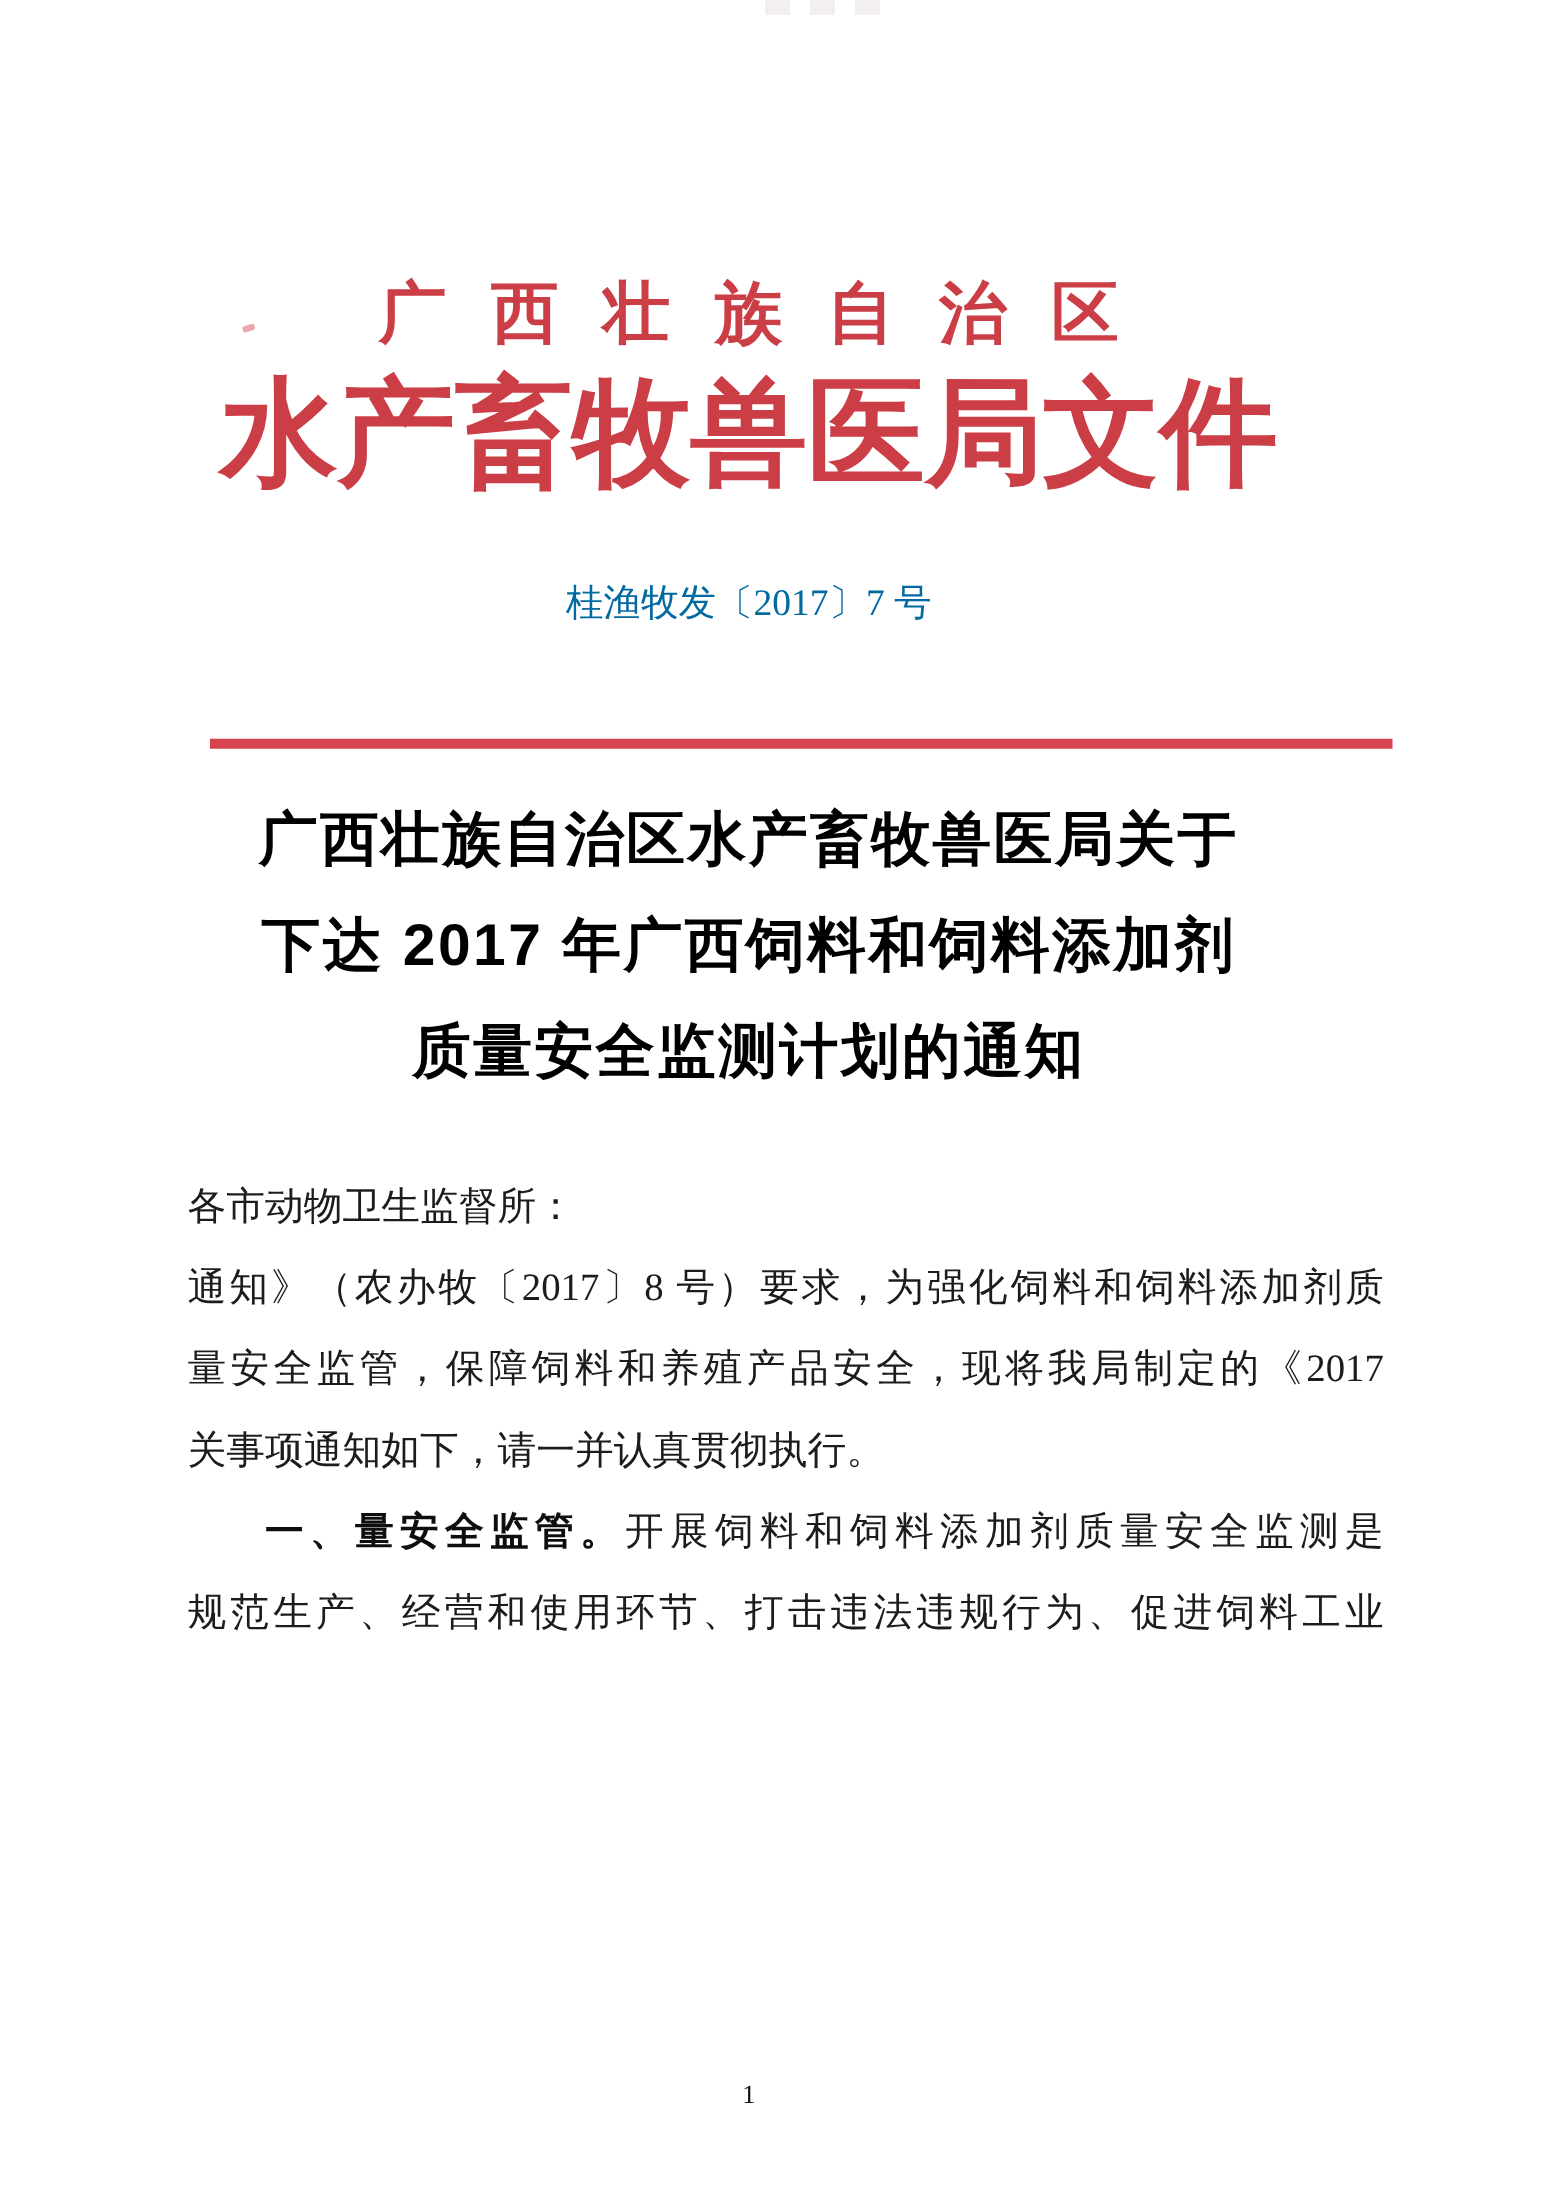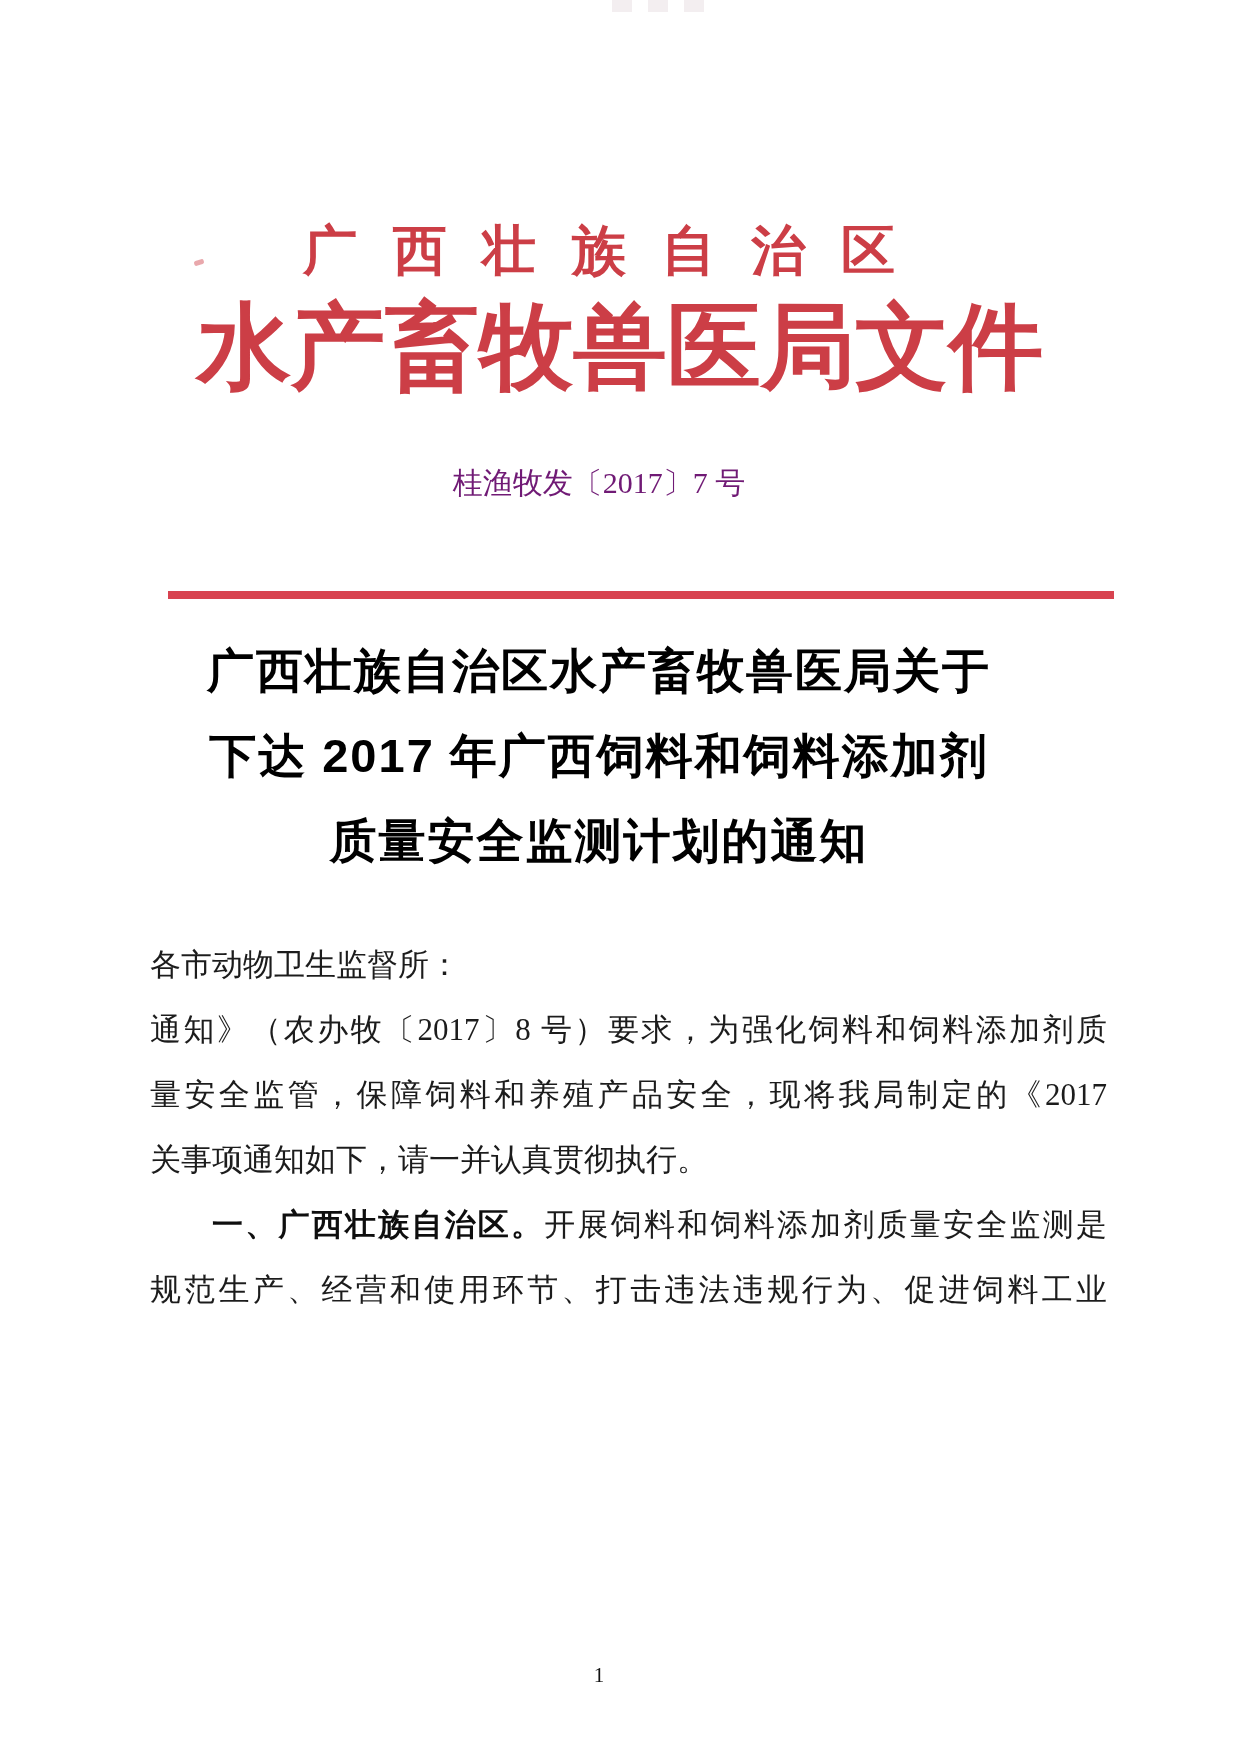--- a/index.html
+++ b/index.html
@@ -18,26 +18,26 @@
 
   
   .region-line{
     position:absolute;top:216px;left:155px;right:128px;
     text-align:center;font-size:54px;line-height:70px;font-weight:700;
     color:var(--accent-red,#cc3e46);
   }
   .region-line span{letter-spacing:.66em;margin-right:-.66em;}
   .org-line{
     position:absolute;top:288px;left:155px;right:128px;
-    text-align:right;font-size:94px;line-height:118px;font-weight:700;
+    text-align:center;font-size:94px;line-height:118px;font-weight:700;
     color:var(--accent-red,#cc3e46);
   }
   .doc-number{
     position:absolute;top:460px;left:155px;right:128px;
-    text-align:center;font-size:30px;line-height:46px;color:#701a75;
+    text-align:center;font-size:30px;line-height:46px;color:#0369a1;
   }
   .red-rule{
     position:absolute;top:591px;left:168px;width:946px;height:8px;
     background:var(--rule-red,#d84350);
   }
 
   
   .doc-title{
     position:absolute;top:628px;left:155px;right:128px;
     text-align:center;
@@ -90,20 +90,20 @@
   </div>
 
   <div class="body-text">
     <div class="line short">各市动物卫生监督所：</div>
 
     <div class="line">通知》（农办牧〔2017〕8 号）要求，为强化饲料和饲料添加剂质</div>
     <div class="line">量安全监管，保障饲料和养殖产品安全，现将我局制定的《2017</div>
     <div class="line short">关事项通知如下，请一并认真贯彻执行。</div>
 
     <div class="line indent">
-      <span class="lead">一、广西壮族自治区。</span><span>开展饲料和饲料添加剂质量安全监测是</span>
+      <span class="lead">一、量安全监管。</span><span>开展饲料和饲料添加剂质量安全监测是</span>
     </div>
     <div class="line">规范生产、经营和使用环节、打击违法违规行为、促进饲料工业</div>
   </div>
 
   <div class="page-number">1</div>
 
 </div>
 
 </body></html>

